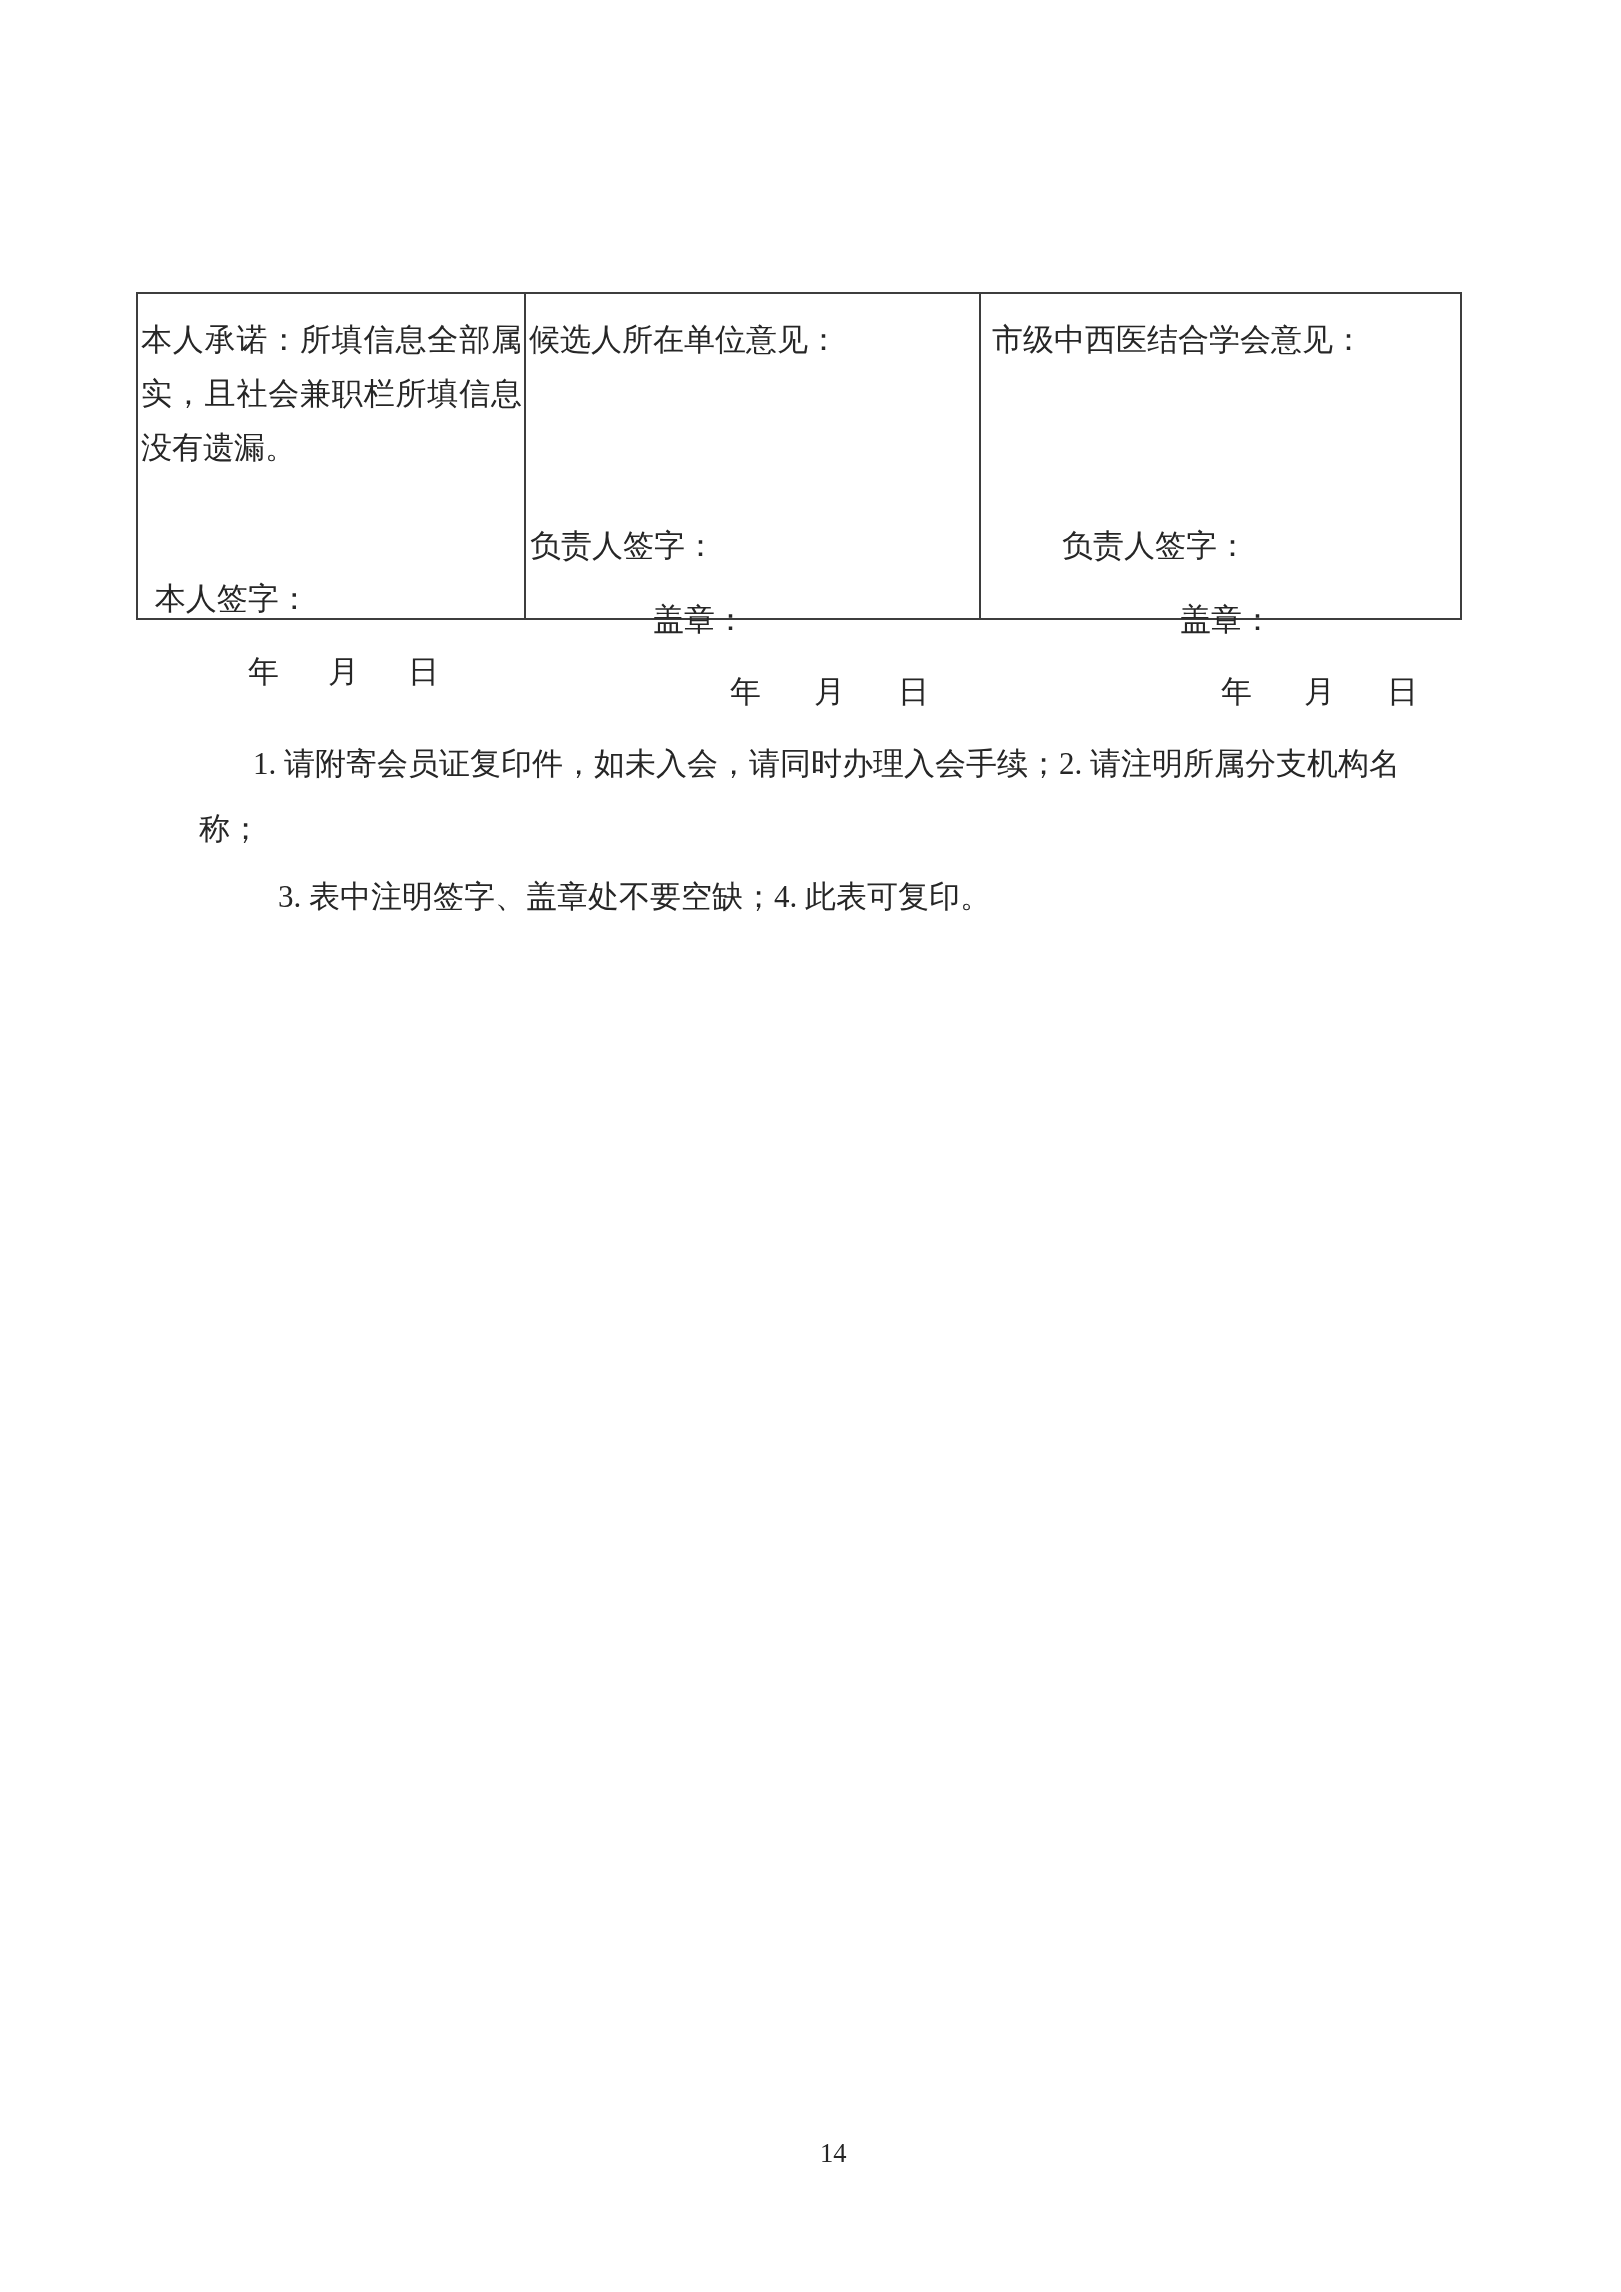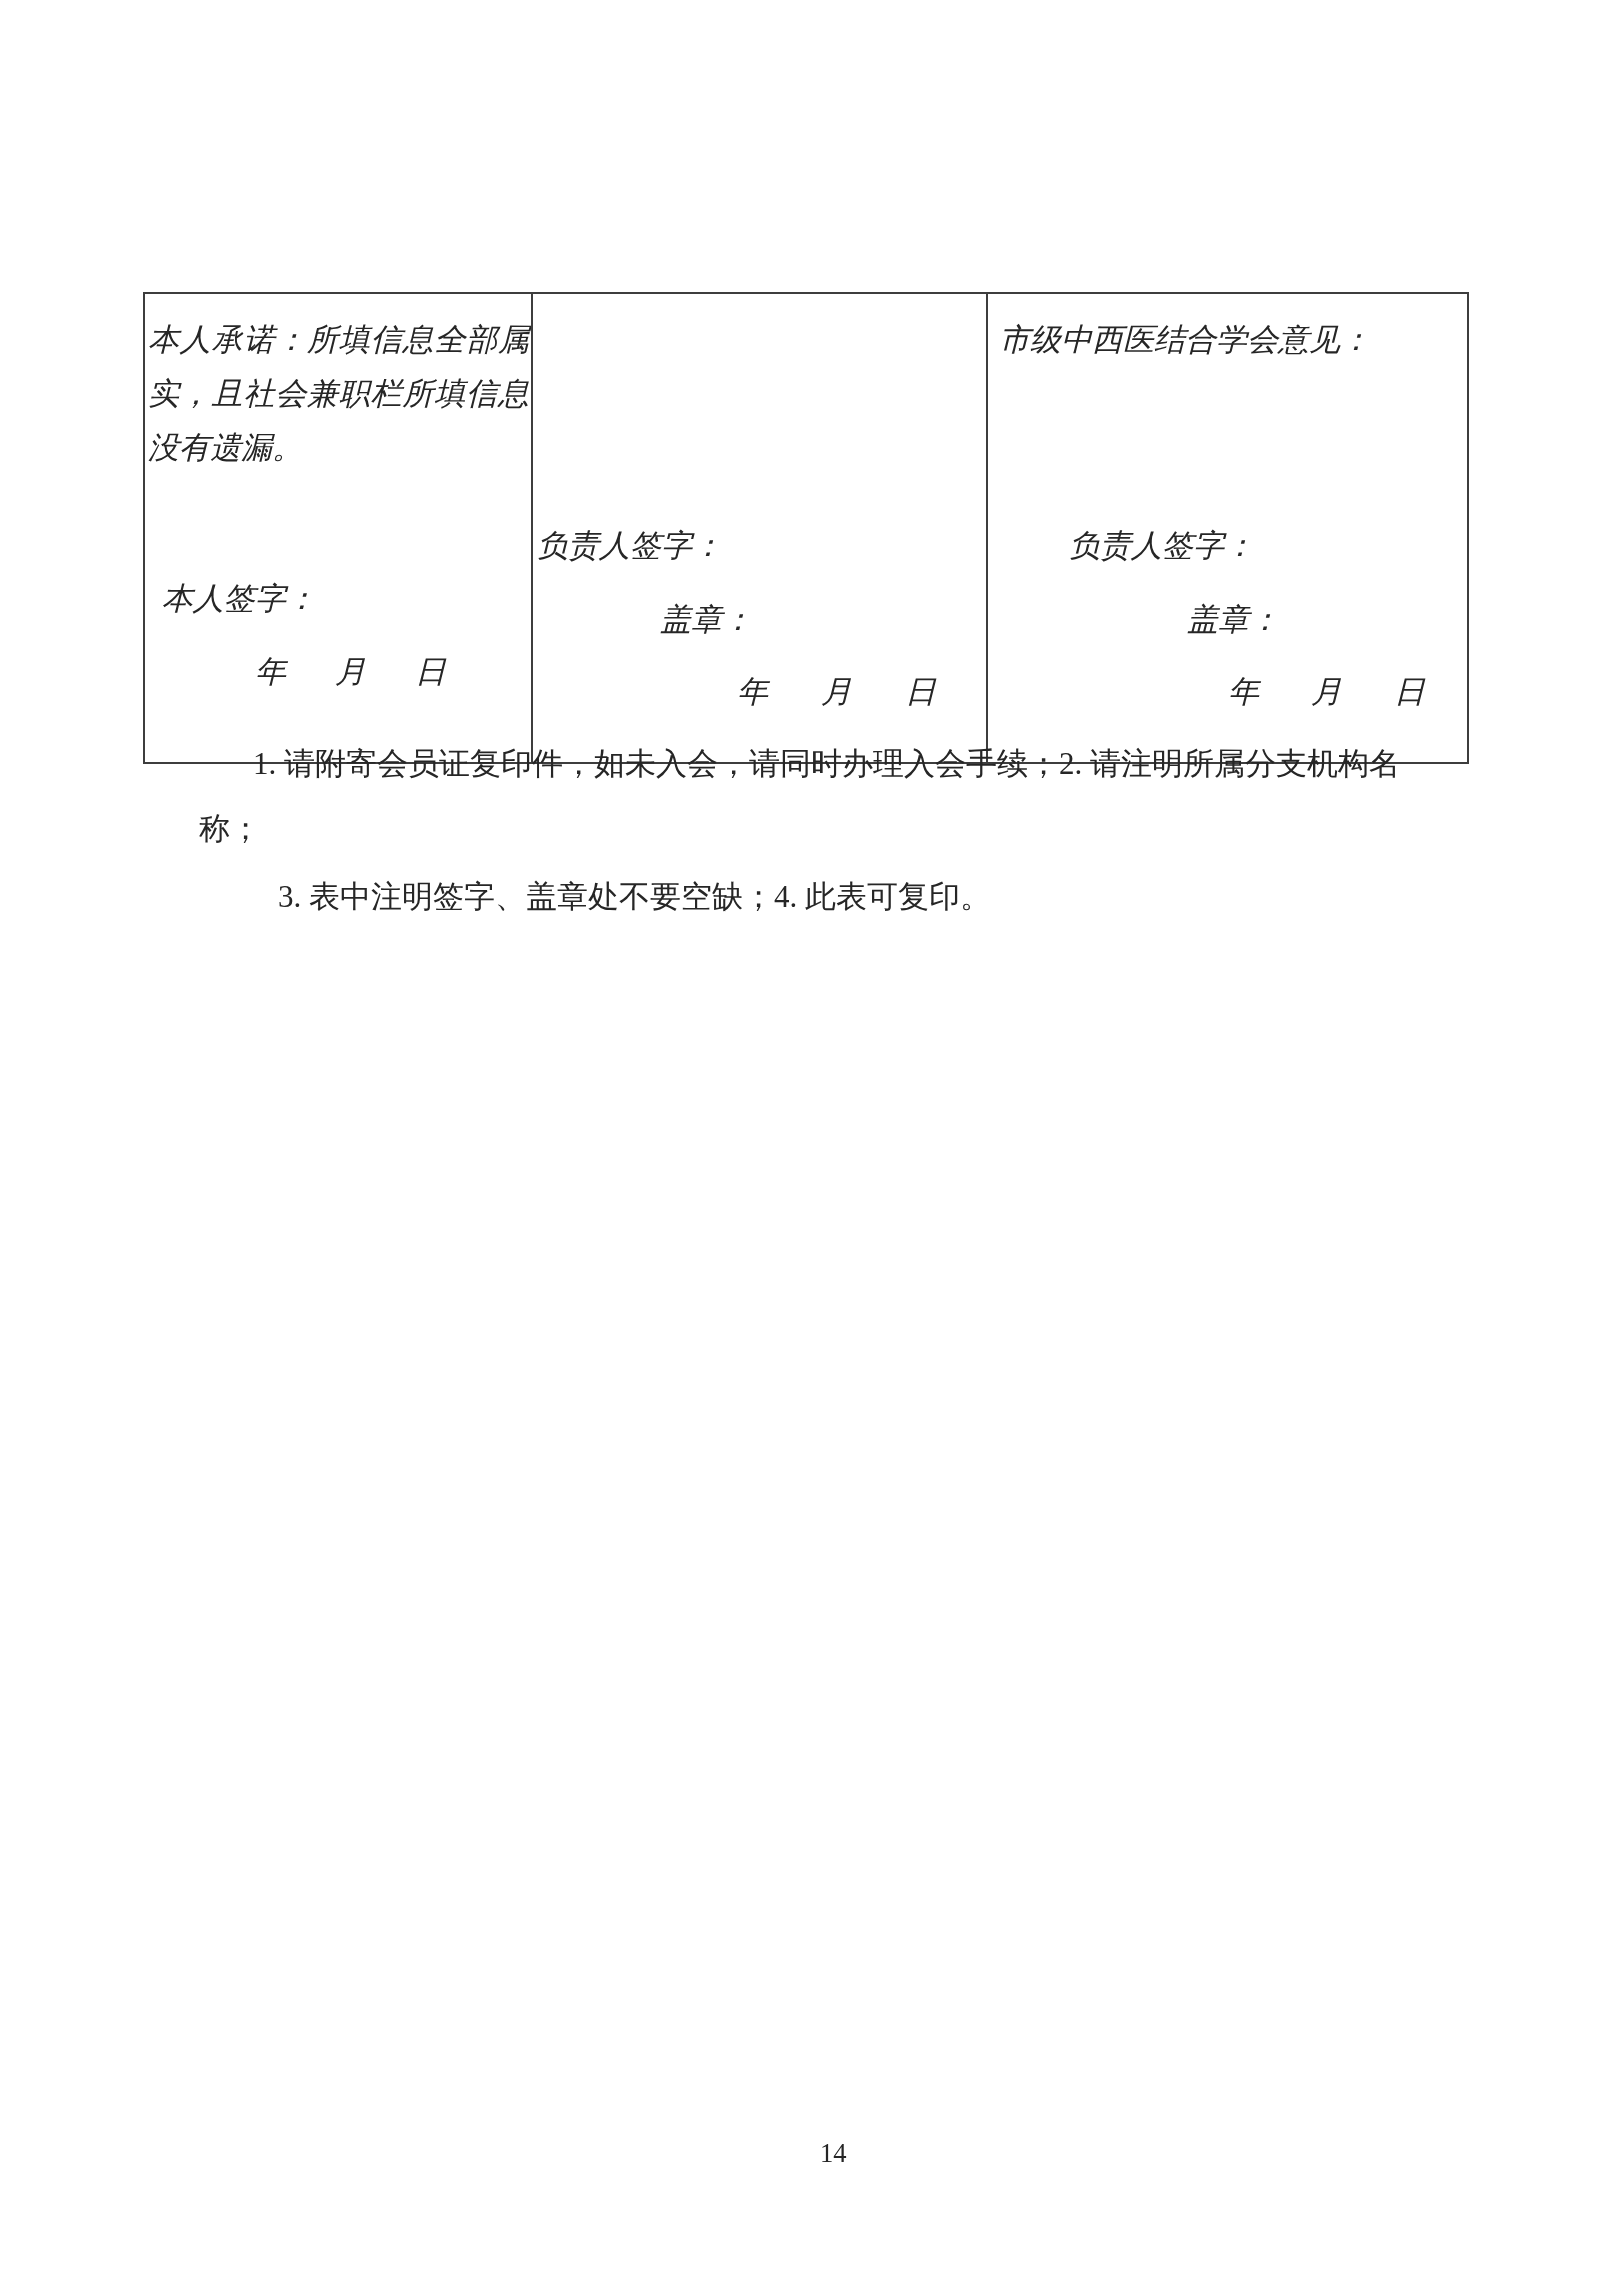--- a/index.html
+++ b/index.html
@@ -5,26 +5,25 @@
   html,body{margin:0;padding:0;background:#ffffff;}
   .page{
     position:relative;
     width:1621px;height:2293px;
     background:var(--page_bg,#ffffff);
     color:var(--ink,#262626);
     font-family:"Liberation Serif","DejaVu Serif",serif;
     overflow:hidden;
   }
   .approval-table{
-    position:absolute;left:143px;top:292px;
-    width:1326px;height:472px;
+    position:absolute;left:136px;top:292px;
+    width:1326px;height:328px;
     display:flex;
     border:2px solid var(--border,#3d3d3d);
     box-sizing:border-box;
-    font-style:italic;
   }
   .cell{
     position:relative;height:100%;box-sizing:border-box;
     font-size:31px;
   }
   .cell-self{width:386px;}
   .cell-unit{width:455px;border-left:2px solid var(--border,#3d3d3d);}
   .cell-society{flex:1;border-left:2px solid var(--border,#3d3d3d);}
   .commitment{
     padding:18.6px 2px 0 2.9px;
@@ -62,20 +61,21 @@
       <div class="commitment">本人承诺：所填信息全部属实，且社会兼职栏所填信息没有遗漏。</div>
       <div class="abs self-sign">本人签字：</div>
       <div class="abs date-row">
         <span>年</span>
         <span>月</span>
         <span>日</span>
       </div>
     </div>
 
     <div class="cell cell-unit">
+      <div class="cell-title">候选人所在单位意见：</div>
       <div class="abs signer">负责人签字：</div>
       <div class="abs seal">盖章：</div>
       <div class="abs date-row">
         <span>年</span>
         <span>月</span>
         <span>日</span>
       </div>
     </div>
 
     <div class="cell cell-society">

